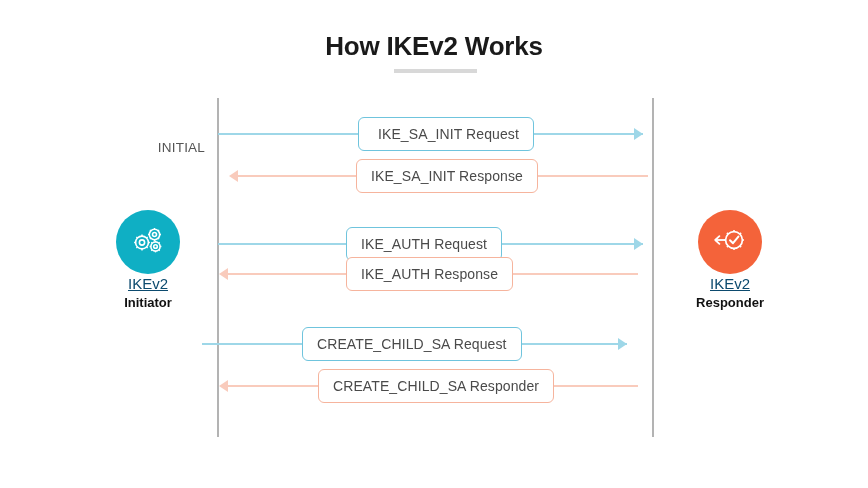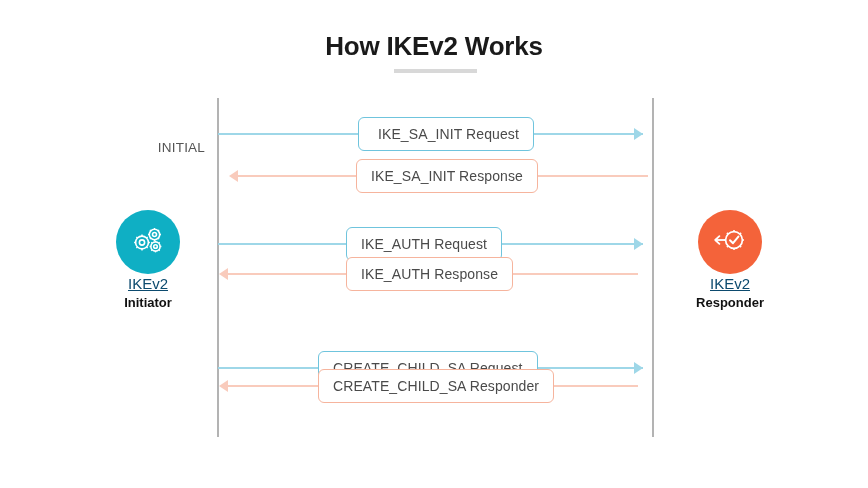--- a/index.html
+++ b/index.html
@@ -268,21 +268,21 @@
     <div class="arrow-head right" style="left:416px;"></div>
     <div class="msg-box teal" style="left:128px;">IKE_AUTH Request</div>
   </div>
 
   <div class="msg-row" style="left:218px; top:257px; width:420px;">
     <div class="msg-line salmon" style="left:10px; width:410px;"></div>
     <div class="arrow-head left" style="left:1px;"></div>
     <div class="msg-box salmon" style="left:128px;text-align:right;">IKE_AUTH Response</div>
   </div>
 
-  <div class="msg-row" style="left:218px; top:327px; width:435px;margin-top:24px;">
+  <div class="msg-row" style="left:202px; top:327px; width:435px;">
     <div class="msg-line teal" style="left:0px; width:425px;"></div>
     <div class="arrow-head right" style="left:416px;"></div>
     <div class="msg-box teal" style="left:100px;">CREATE_CHILD_SA Request</div>
   </div>
 
   <div class="msg-row" style="left:218px; top:369px; width:420px;">
     <div class="msg-line salmon" style="left:10px; width:410px;"></div>
     <div class="arrow-head left" style="left:1px;"></div>
     <div class="msg-box salmon" style="left:100px;">CREATE_CHILD_SA Responder</div>
   </div>

